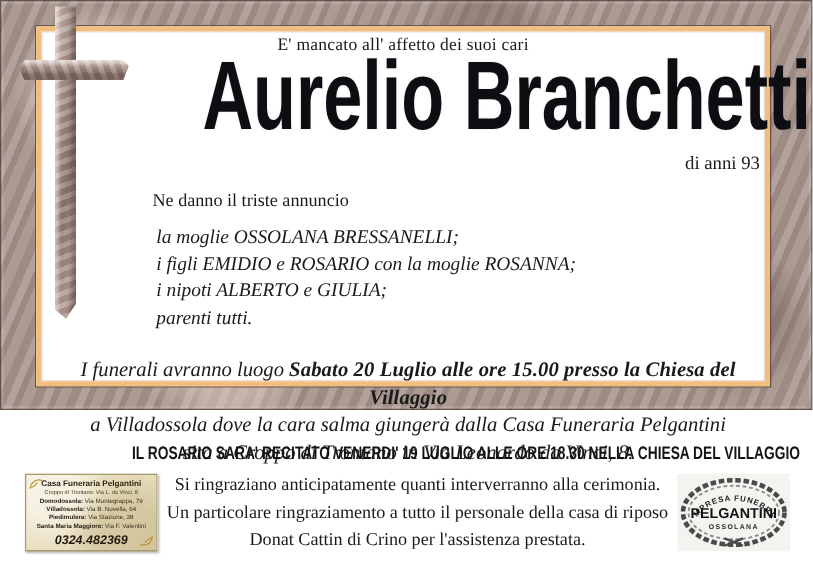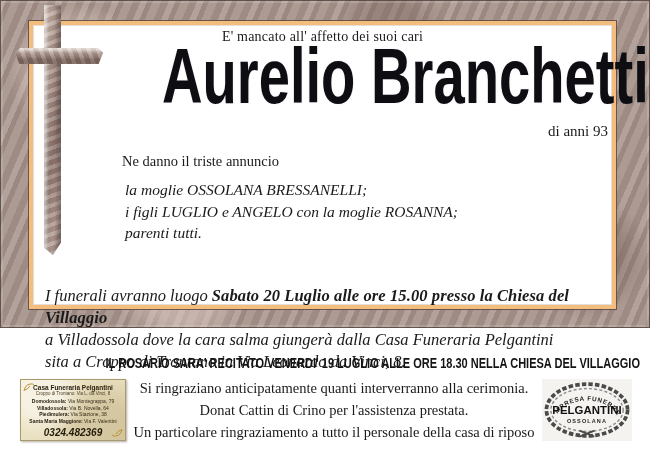--- a/index.html
+++ b/index.html
@@ -59,21 +59,21 @@
              font-size:14px; letter-spacing:.2px; }
   .title   { position:absolute; top:4px; left:0; width:100%; text-align:center;
              font-family:"Liberation Sans", sans-serif; font-weight:bold;
              font-size:78px; line-height:86px; white-space:nowrap; color:#0d0d12;
              transform: translateX(45px) scaleX(.72); transform-origin:50% 50%;
              text-shadow:0 0 2px rgba(150,165,200,.25); }
   .age     { position:absolute; top:94px; left:0; width:100%; text-align:right; font-size:15px; }
   .intro   { position:absolute; top:124px; left:45px; font-size:14.5px;margin-left:40px; }
   .family  { position:absolute; top:150px; left:88px; font-size:15.5px; font-style:italic;
              line-height:21.5px; }
-  .funeral { position:absolute; top:256px; left:0; width:100%; text-align:left;
+  .funeral { position:absolute; top:256px; left:0; width:100%; text-align:center;
              font-size:16.5px; font-style:italic; line-height:22px; padding-left:8px; }
   .funeral b { letter-spacing:.1px; }
   .rosary  { position:absolute; top:326px; left:0; width:100%; text-align:center;
              font-family:"Liberation Sans", sans-serif; font-weight:bold; font-size:14.5px;
              white-space:nowrap; transform:scaleX(.76); transform-origin:50% 50%; color:#141414; }
 
   
   .bottom-row { position:absolute; top:348px; left:-17px; right:-24px; height:66px;
                 display:flex; align-items:center; z-index:4; }
 
@@ -110,21 +110,22 @@
       <div class="opening">E' mancato all' affetto dei suoi cari</div>
 
       <div class="title">Aurelio Branchetti</div>
 
       <div class="age">di anni 93</div>
 
       <div class="intro">Ne danno il triste annuncio</div>
 
       <div class="family">
         <div>la moglie OSSOLANA BRESSANELLI;</div>
-        <div>i figli LUGLIO e ANGELO con la moglie ROSANNA;</div>
+        <div>i figli EMIDIO e ROSARIO con la moglie ROSANNA;</div>
+        <div>i nipoti ALBERTO e GIULIA;</div>
         <div>parenti tutti.</div>
       </div>
 
       <div class="funeral">
         <div><span>I funerali avranno luogo </span><b>Sabato 20 Luglio alle ore 15.00 presso la Chiesa del Villaggio</b></div>
         <div>a Villadossola dove la cara salma giungerà dalla Casa Funeraria Pelgantini</div>
         <div>sita a Croppo di Trontano in Via Leonardo da Vinci, 8.</div>
       </div>
 
       <div class="rosary">IL ROSARIO SARA' RECITATO VENERDI' 19 LUGLIO ALLE ORE 18.30 NELLA CHIESA DEL VILLAGGIO</div>
@@ -142,22 +143,22 @@
           <div class="fh-sub">Croppo di Trontano: Via L. da Vinci, 8</div>
           <div class="fh-line"><b>Domodossola:</b><span> Via Montegrappa, 79</span></div>
           <div class="fh-line"><b>Villadossola:</b><span> Via B. Novella, 64</span></div>
           <div class="fh-line"><b>Piedimulera:</b><span> Via Stazione, 38</span></div>
           <div class="fh-line"><b>Santa Maria Maggiore:</b><span> Via F. Valentini</span></div>
           <div class="fh-phone">0324.482369</div>
         </div>
 
         <div class="thanks">
           <div>Si ringraziano anticipatamente quanti interverranno alla cerimonia.</div>
+          <div>Un particolare ringraziamento a tutto il personale della casa di riposo</div>
           <div>Donat Cattin di Crino per l'assistenza prestata.</div>
-          <div>Un particolare ringraziamento a tutto il personale della casa di riposo</div>
         </div>
 
         <div class="logo-box">
           <svg width="90" height="62" viewBox="0 0 120 84">
             <ellipse cx="60" cy="42" rx="55" ry="35" fill="none" stroke="#4a4a4a" stroke-width="5" stroke-dasharray="6 3"></ellipse>
             <ellipse cx="60" cy="42" rx="49" ry="29" fill="none" stroke="#8c8c8c" stroke-width="2" stroke-dasharray="4 3"></ellipse>
             <path d="M50,78 L70,70 M50,70 L70,78" stroke="#4a4a4a" stroke-width="2.5" fill="none"></path>
             <path id="arcTop" d="M20,48 A42,27 0 0 1 100,48" fill="none"></path>
             <text font-family="Liberation Sans, sans-serif" font-size="8.5" font-weight="bold" fill="#222" letter-spacing="1">
               <textPath href="#arcTop" startOffset="50%" text-anchor="middle">IMPRESA FUNEBRE</textPath>

